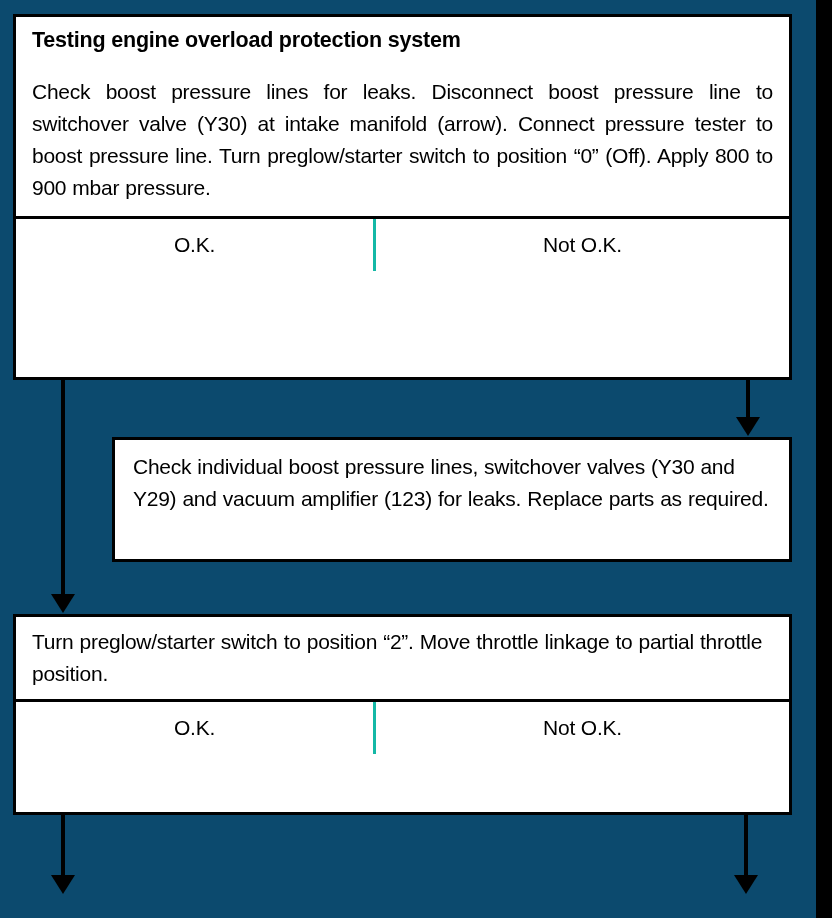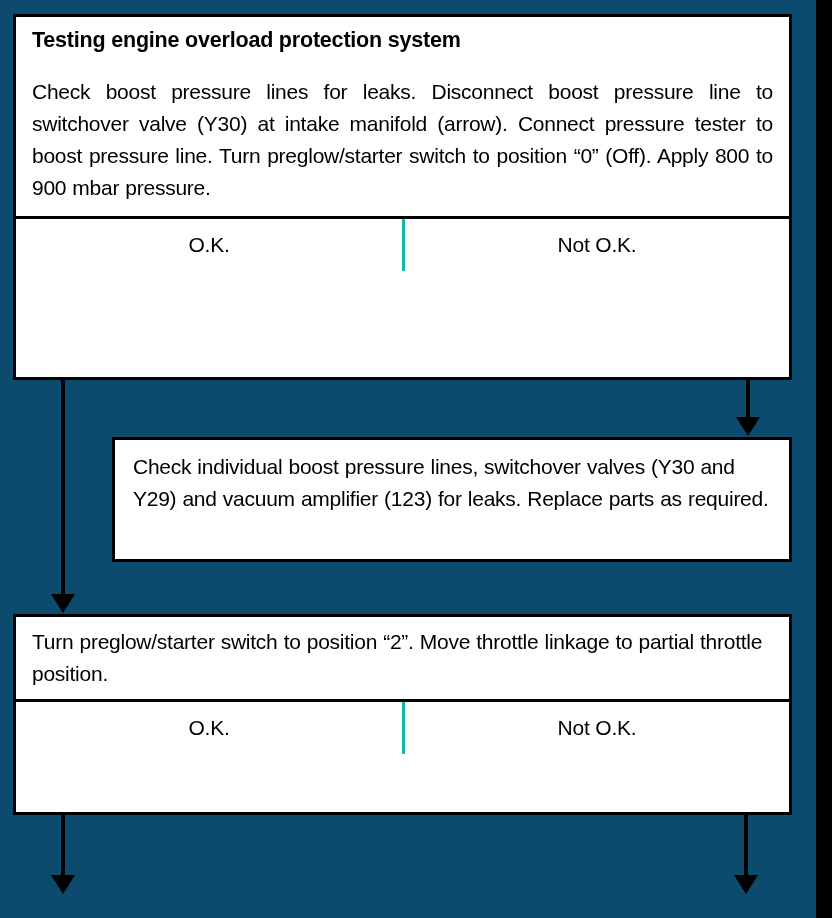--- a/index.html
+++ b/index.html
@@ -78,21 +78,21 @@
     height: 55px;
   }
   .result-cell {
     display: flex;
     align-items: center;
     justify-content: center;
     font-size: 21px;
     letter-spacing: -0.2px;
     box-sizing: border-box;
   }
-  .result-cell.left  { width: 386px; }
+  .result-cell.left  { width: 357px; }
   .result-cell.right { flex: 1 1 auto; border-left: 3px solid #14b8a6; }
 
   
   .vline {
     position: absolute;
     width: 4px;
     background: #000000;
   }
   .arrowhead {
     position: absolute;

